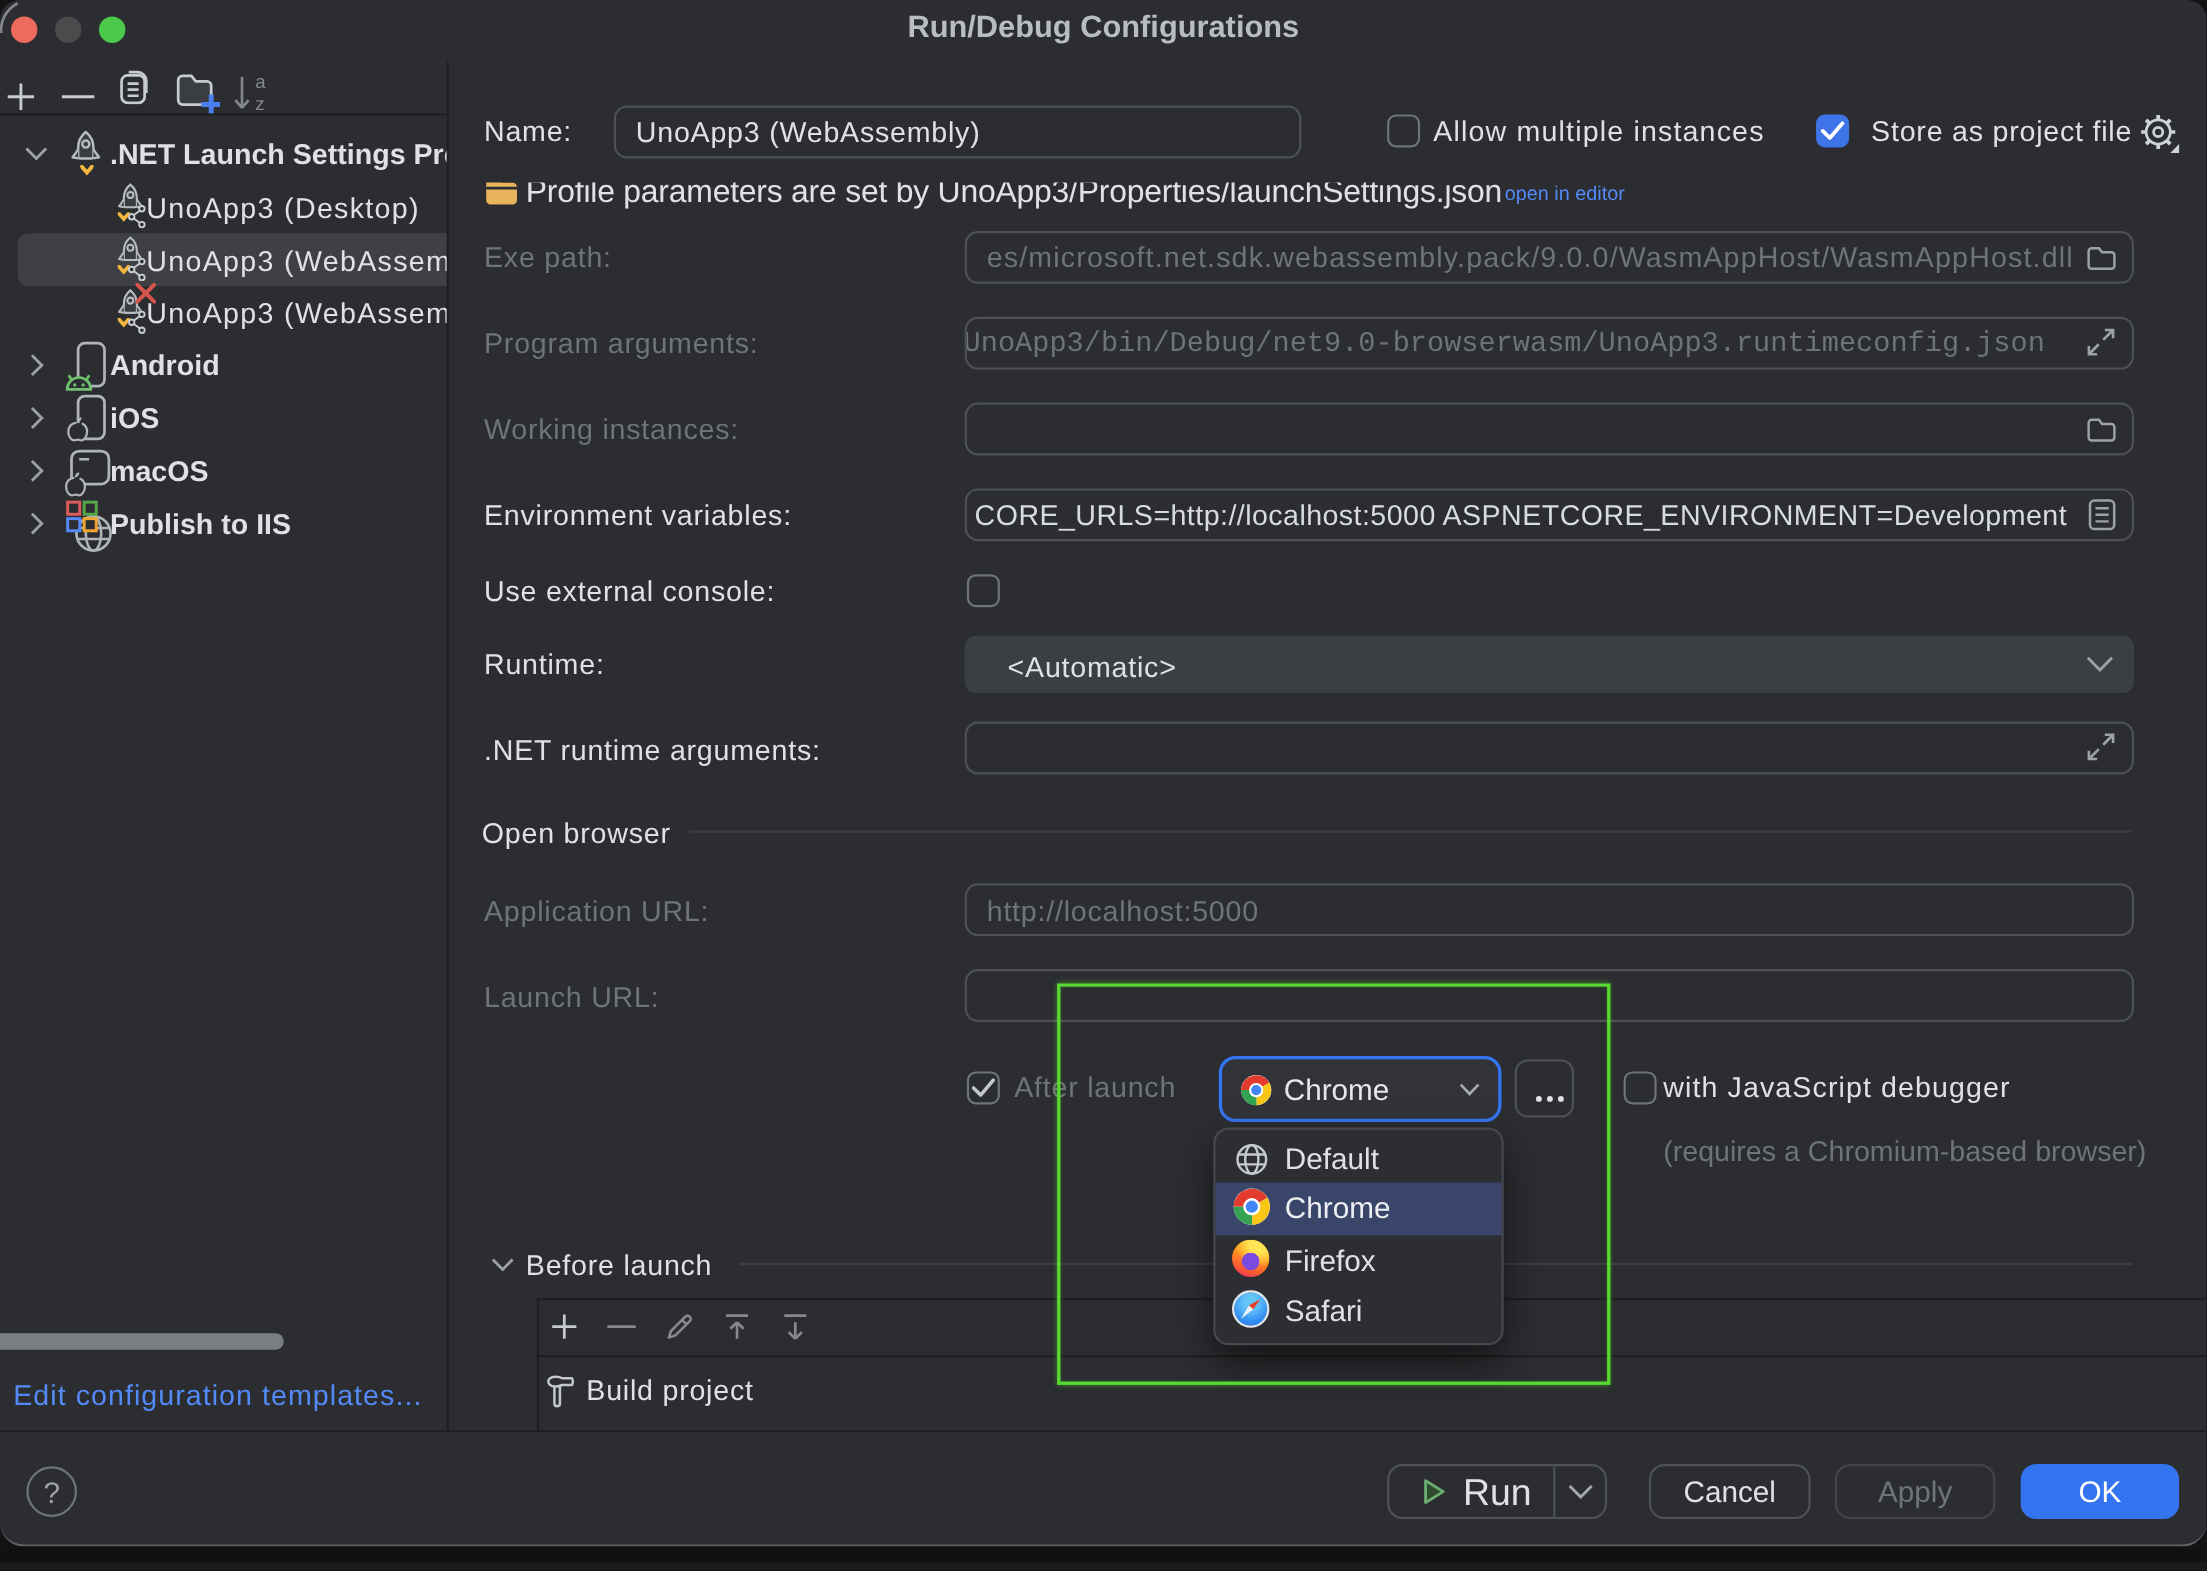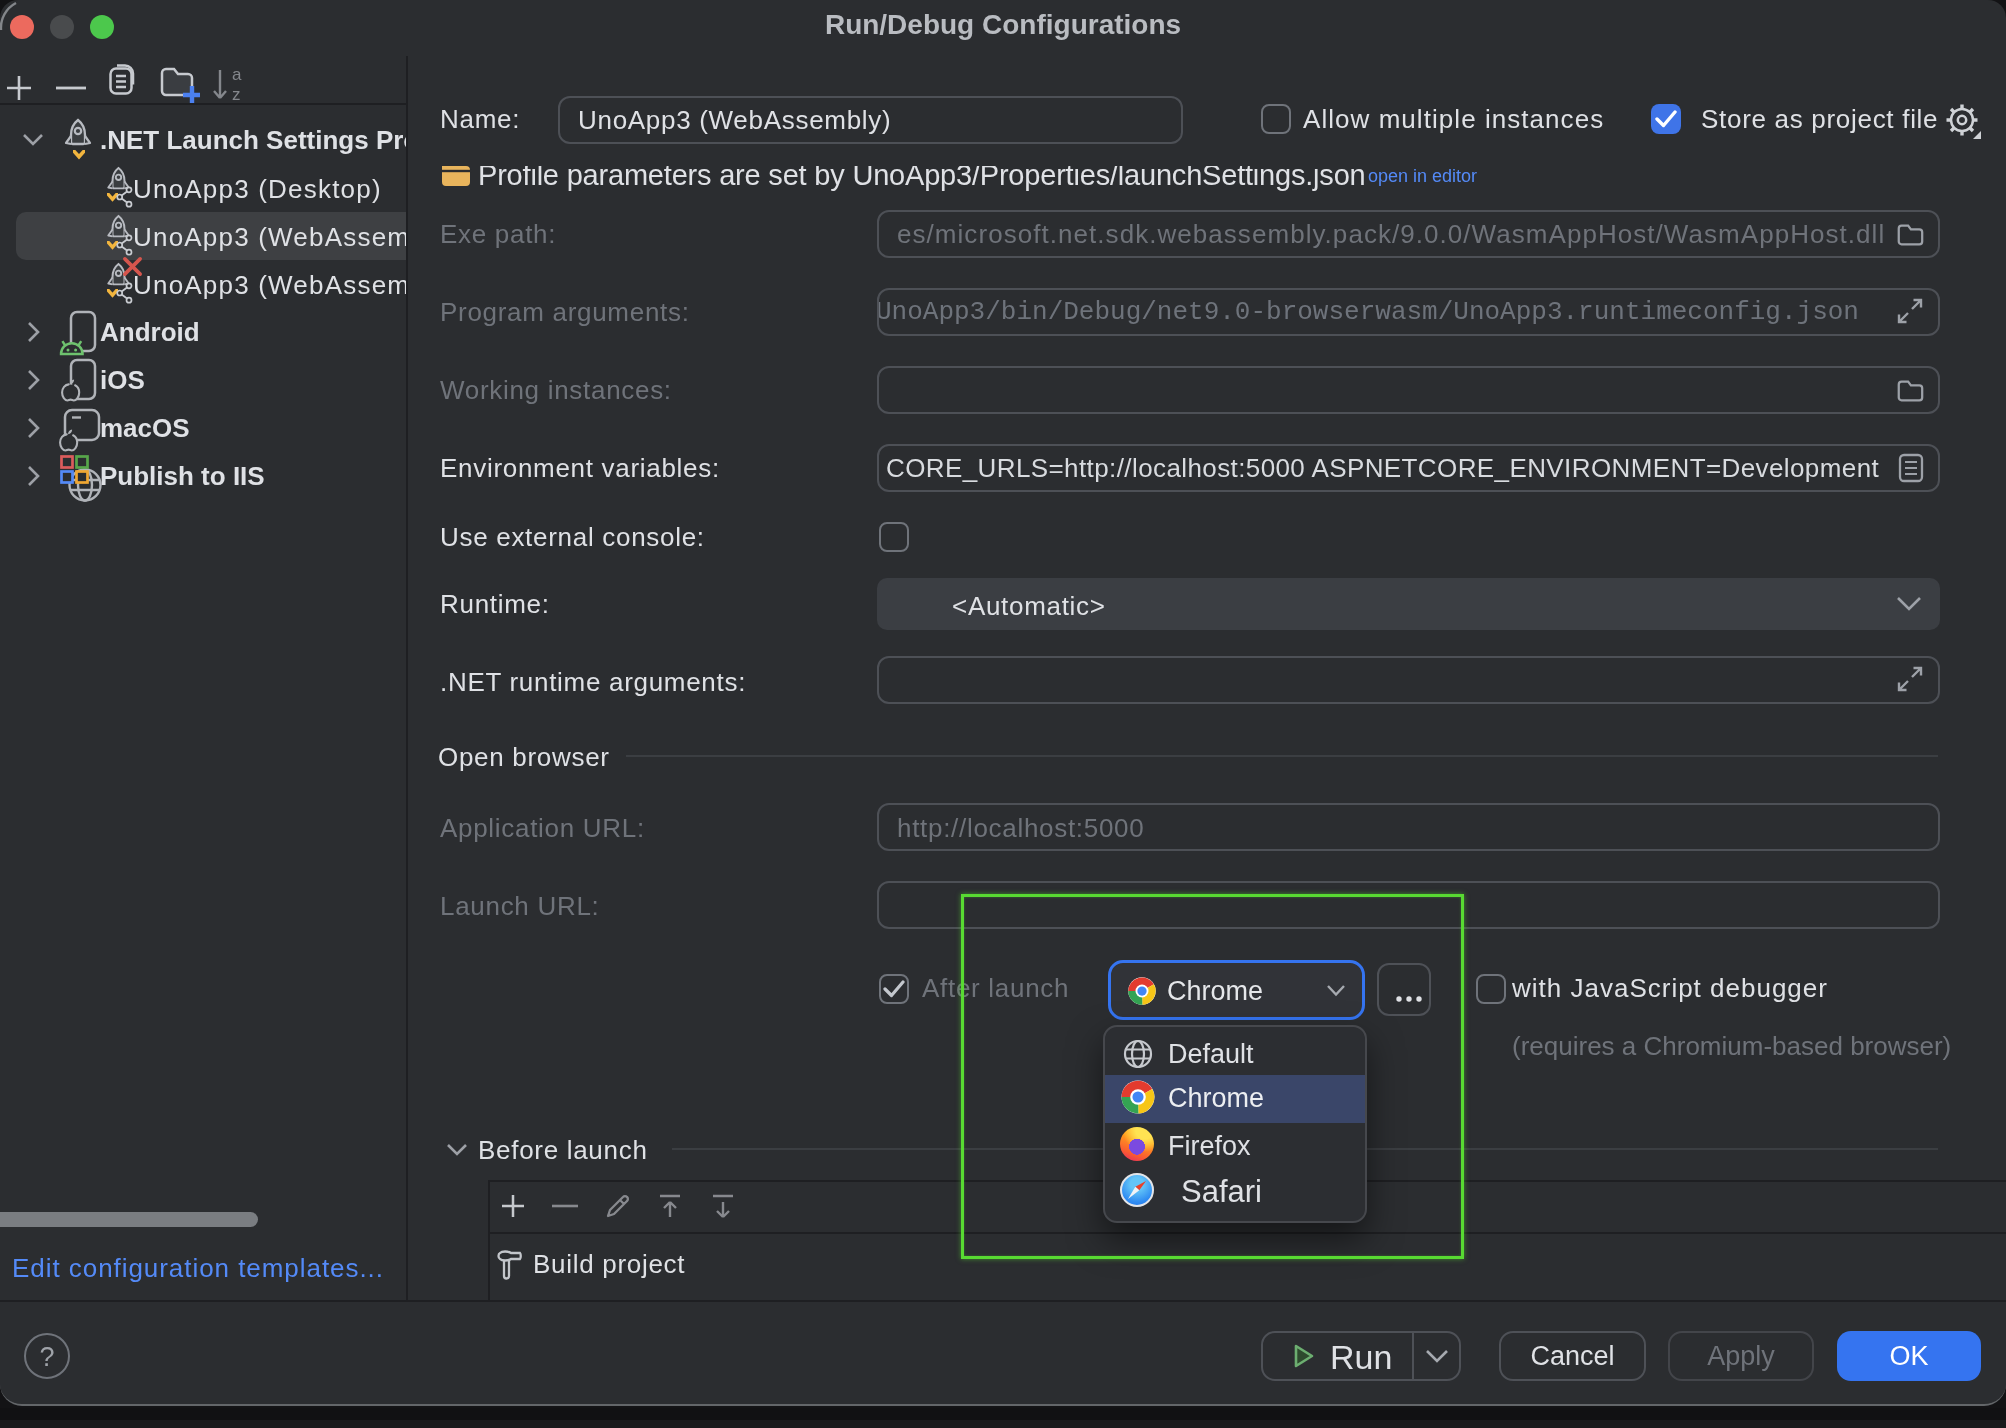--- a/index.html
+++ b/index.html
@@ -268,21 +268,21 @@
 <svg style="left:1896px;top:451px;" width="30" height="34" viewBox="0 0 30 34">
   <rect x="4" y="4" width="22" height="26" rx="4" fill="none" stroke="#9da1a8" stroke-width="2.3"></rect>
   <path d="M9 11 h12 M9 17 h12 M9 23 h12" stroke="#9da1a8" stroke-width="2.2"></path>
 </svg>
 
 <div class="lbl" style="left:440px;top:522px;">Use external console:</div>
 <div class="cb" style="left:879px;top:522px;"></div>
 
 <div class="lbl" style="left:440px;top:589px;">Runtime:</div>
 <div class="abs" style="left:877px;top:578px;width:1063px;height:52px;background:#3b3e43;border-radius:10px;"></div>
-<div class="lbl" style="left:916px;top:591px;margin-left:36px;">&lt;Automatic&gt;</div>
+<div class="lbl" style="left:916px;top:591px;">&lt;Automatic&gt;</div>
 <svg style="left:1894px;top:595px;" width="30" height="18" viewBox="0 0 30 18">
     <path d="M4 3 L15 14 L26 3" stroke="#9da1a8" stroke-width="2.6" fill="none"></path>
   </svg>
 
 <div class="lbl" style="left:440px;top:667px;">.NET runtime arguments:</div>
 <div class="fld" style="left:877px;top:656px;width:1063px;height:48px;"></div>
 <svg style="left:1895px;top:664px;" width="30" height="30" viewBox="0 0 30 30">
   <g stroke="#9da1a8" stroke-width="2.4" fill="none">
     <path d="M17 13 L26 4 M18.5 4 H26 V11.5"></path>
     <path d="M13 17 L4 26 M11.5 26 H4 V18.5"></path>
@@ -371,21 +371,21 @@
       <use href="#chromeicon"></use>
     </svg>
   <div class="abs" style="left:63px;top:56px;font-size:27px;line-height:30px;color:#eceef1;">Chrome</div>
   <div class="fficon abs" style="left:15px;top:100px;"></div>
   <div class="abs" style="left:63px;top:104px;font-size:27px;line-height:30px;color:#dfe1e5;">Firefox</div>
   <div class="sficon abs" style="left:15px;top:146px;"></div>
   <svg style="left:15px;top:146px;" width="34" height="34" viewBox="0 0 34 34">
     <path d="M26 8 L19.3 17.2 L15.3 13.8 Z" fill="#e8402a"></path>
     <path d="M8 26 L15.3 13.8 L19.3 17.2 Z" fill="#f2f3f5"></path>
   </svg>
-  <div class="abs" style="left:63px;top:150px;font-size:31px;line-height:30px;color:#dfe1e5;margin-left:13px;">Safari</div>
+  <div class="abs" style="left:63px;top:150px;font-size:27px;line-height:30px;color:#dfe1e5;">Safari</div>
 </div>
 
 <div class="abs" style="left:961px;top:894px;width:503px;height:365px;border:3px solid #58da32;box-shadow:0 0 5px rgba(88,218,50,0.55), inset 0 0 3px rgba(88,218,50,0.35);z-index:30;"></div>
 
 <div class="abs" style="left:0px;top:1300px;width:2006px;height:2px;background:#1e1f22;"></div>
 <div class="abs" style="left:24px;top:1333px;width:46px;height:46px;border:2px solid #6f737a;border-radius:50%;text-align:center;font-size:27px;line-height:44px;color:#9fa3a9;">?</div>
 
 <div class="abs" style="left:1261px;top:1331px;width:200px;height:50px;border:2px solid #4e5157;border-radius:14px;"></div>
 <svg style="left:1292px;top:1343px;" width="24" height="26" viewBox="0 0 24 26">
     <path d="M4 3 L20 13 L4 23 Z" fill="#2e4a2e" stroke="#6cae70" stroke-width="2.6" stroke-linejoin="round"></path>

